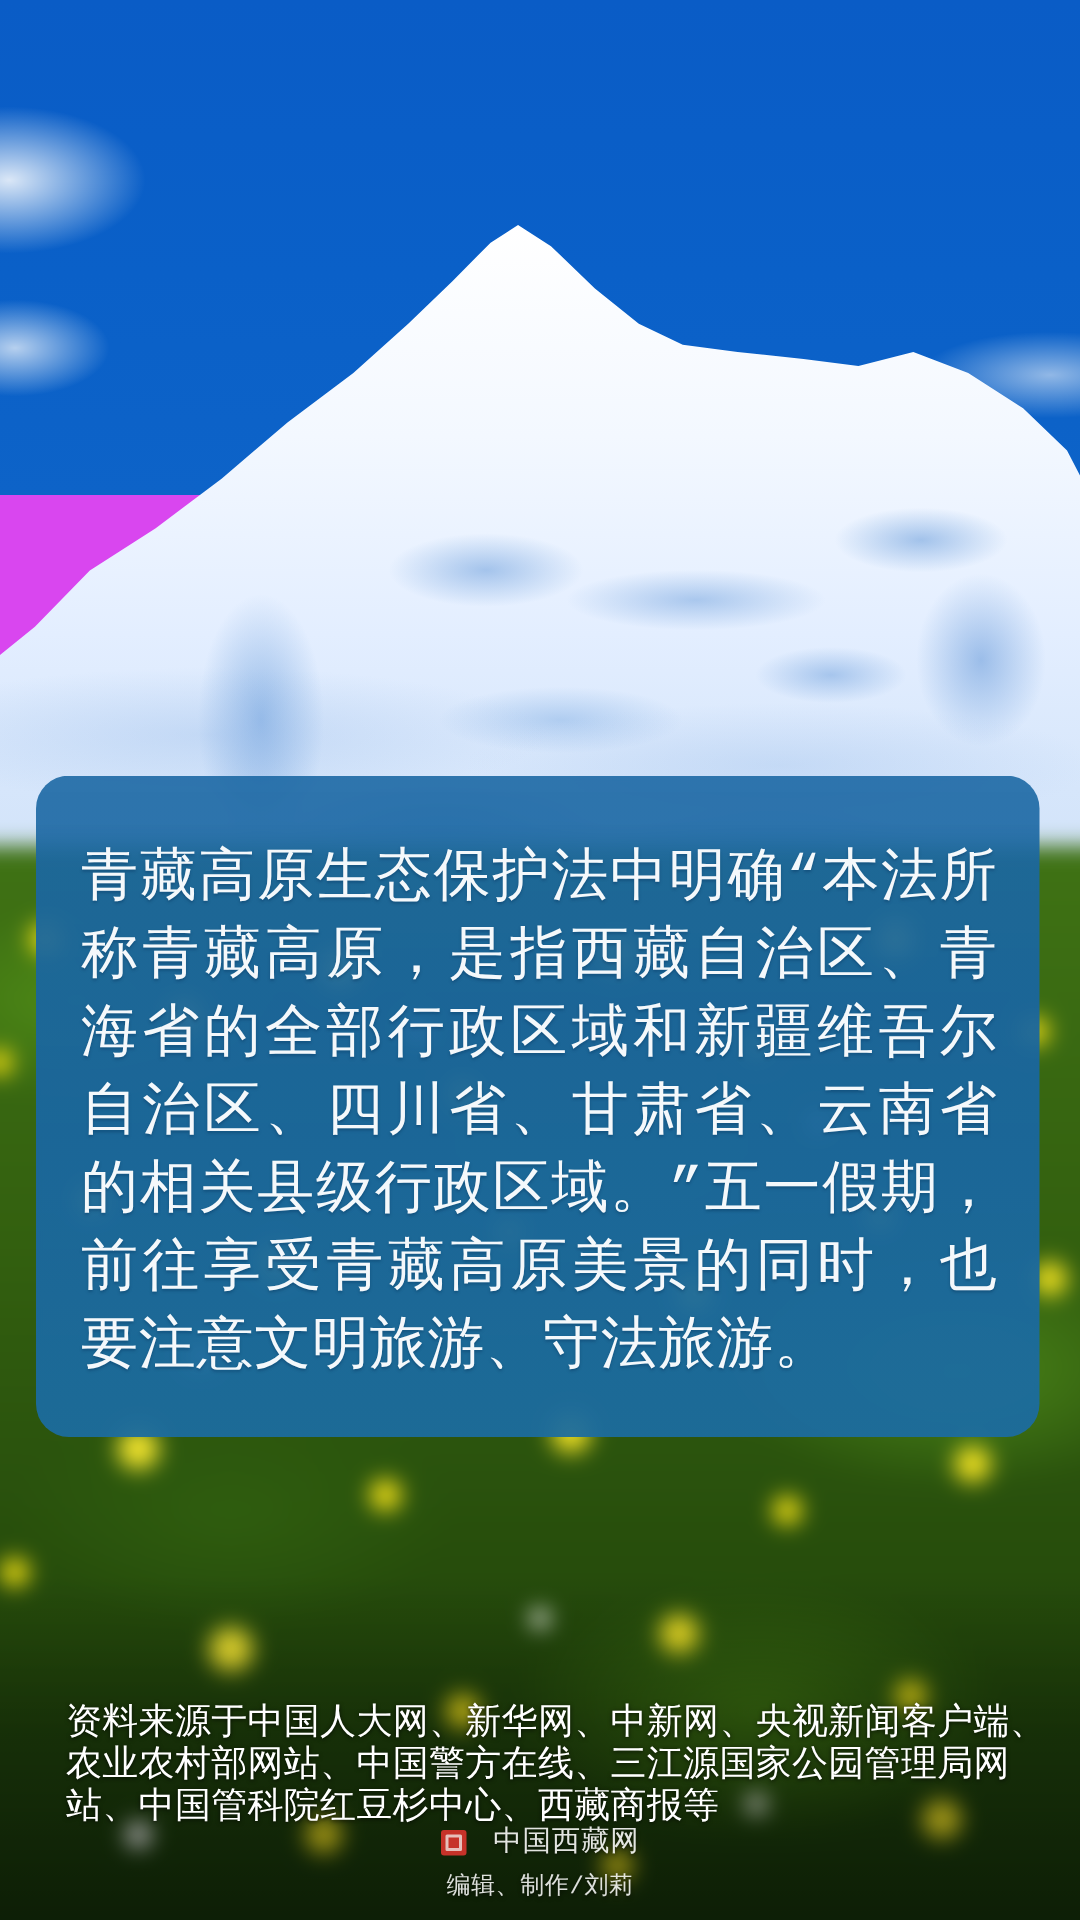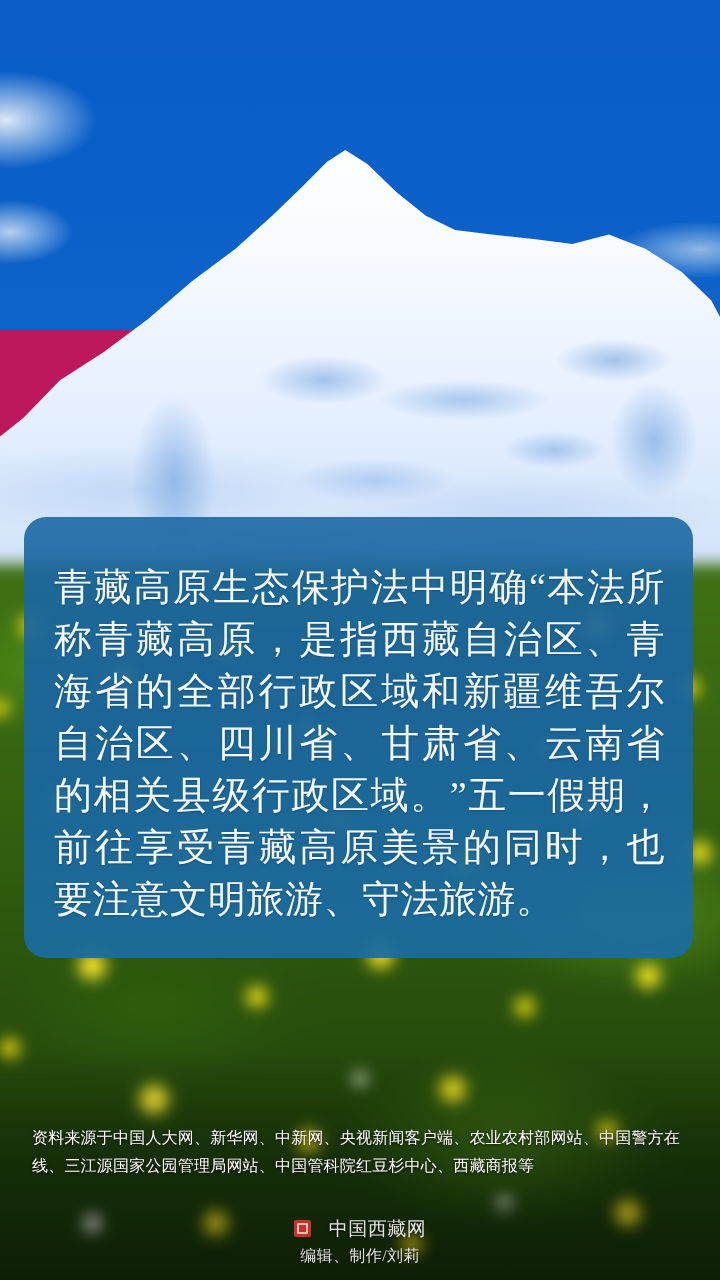--- a/index.html
+++ b/index.html
@@ -6,22 +6,22 @@
   html, body {
     margin: 0;
     padding: 0;
     background: #000;
   }
   #poster {
     position: relative;
     width: 720px;
     height: 1280px;
     overflow: hidden;
-    font-family: Liberation Serif, serif;
-    background: #be185d;
+    font-family: Liberation Mono, monospace;
+    background: #d946ef;
     user-select: none;
   }
 
   
   .photo {
     position: absolute;
     inset: 0;
   }
 
   
@@ -182,23 +182,23 @@
     text-justify: inter-ideograph;
     text-shadow: 0 1px 2px rgba(0,40,80,.35);
   }
 
   
   .source {
     position: absolute;
     left: 32px;
     top: 1124px;
     width: 660px;
-    margin: 0;
+    margin: 12px;
     color: #ffffff;
-    font-size: 16px;
+    font-size: 24px;
     line-height: 28px;
     letter-spacing: .2px;
     text-shadow: 0 1px 3px rgba(0,0,0,.75);
   }
 
   .watermark {
     position: absolute;
     left: 0; right: 0;
     top: 1219px;
     text-align: center;

